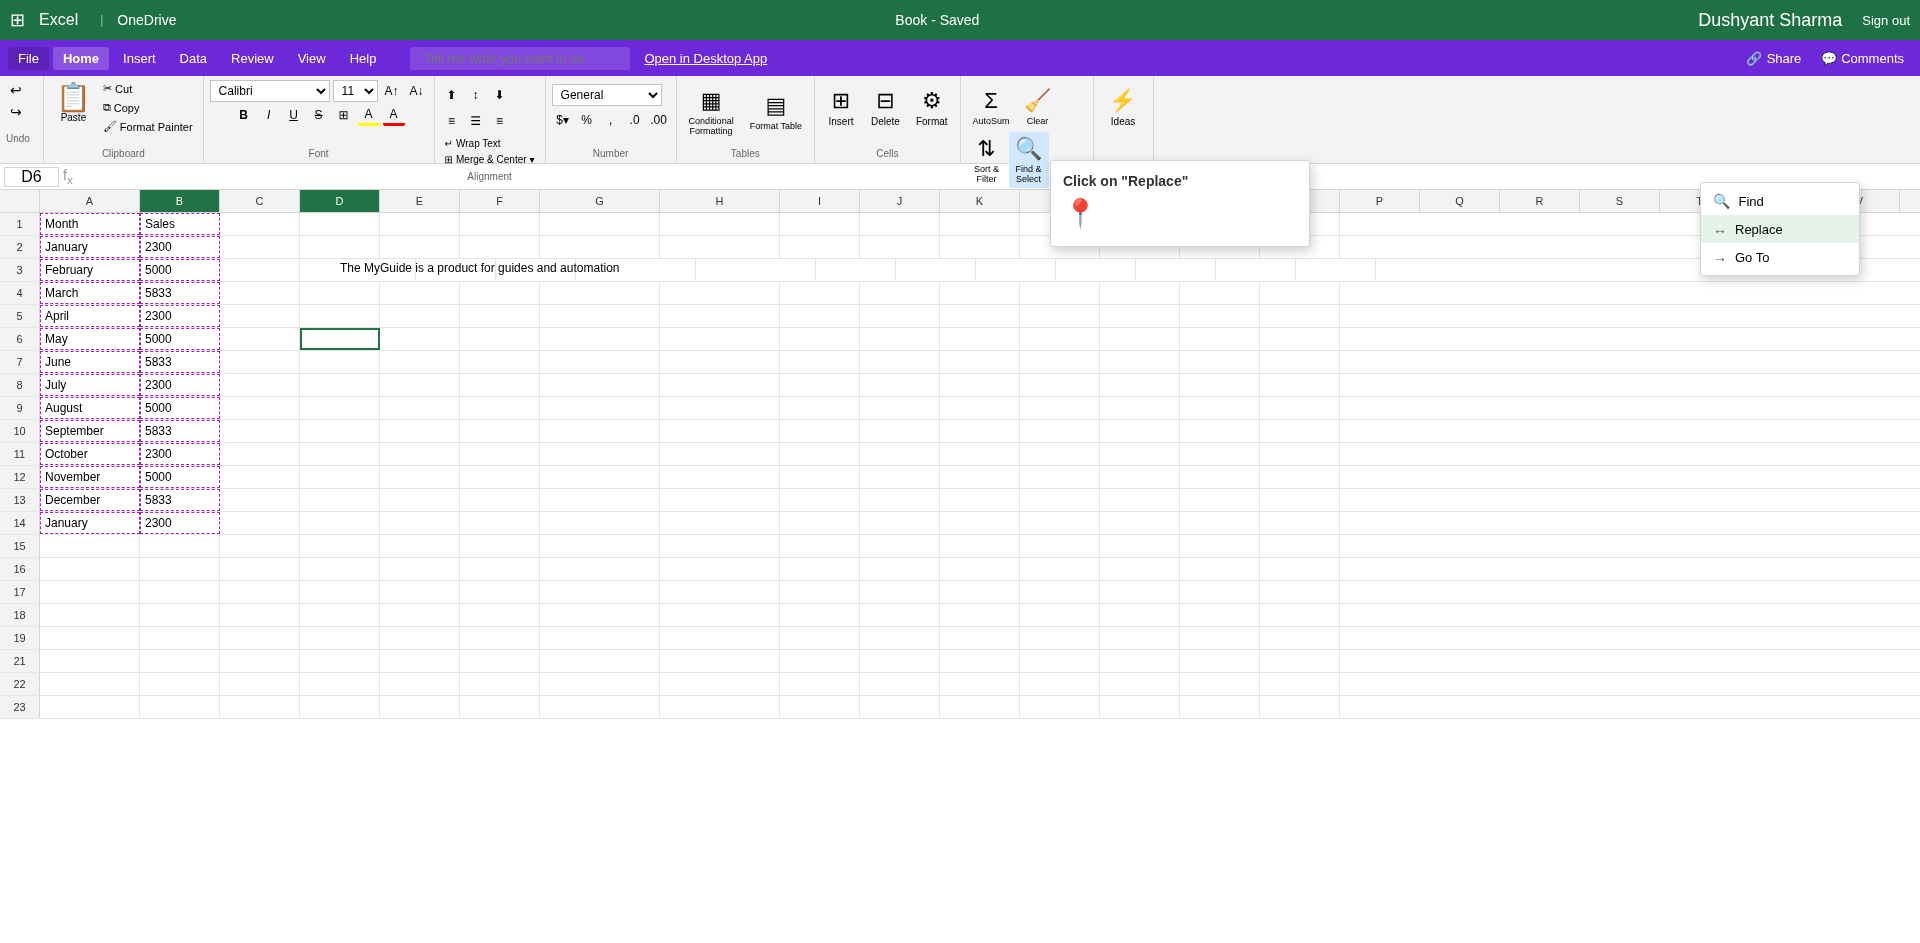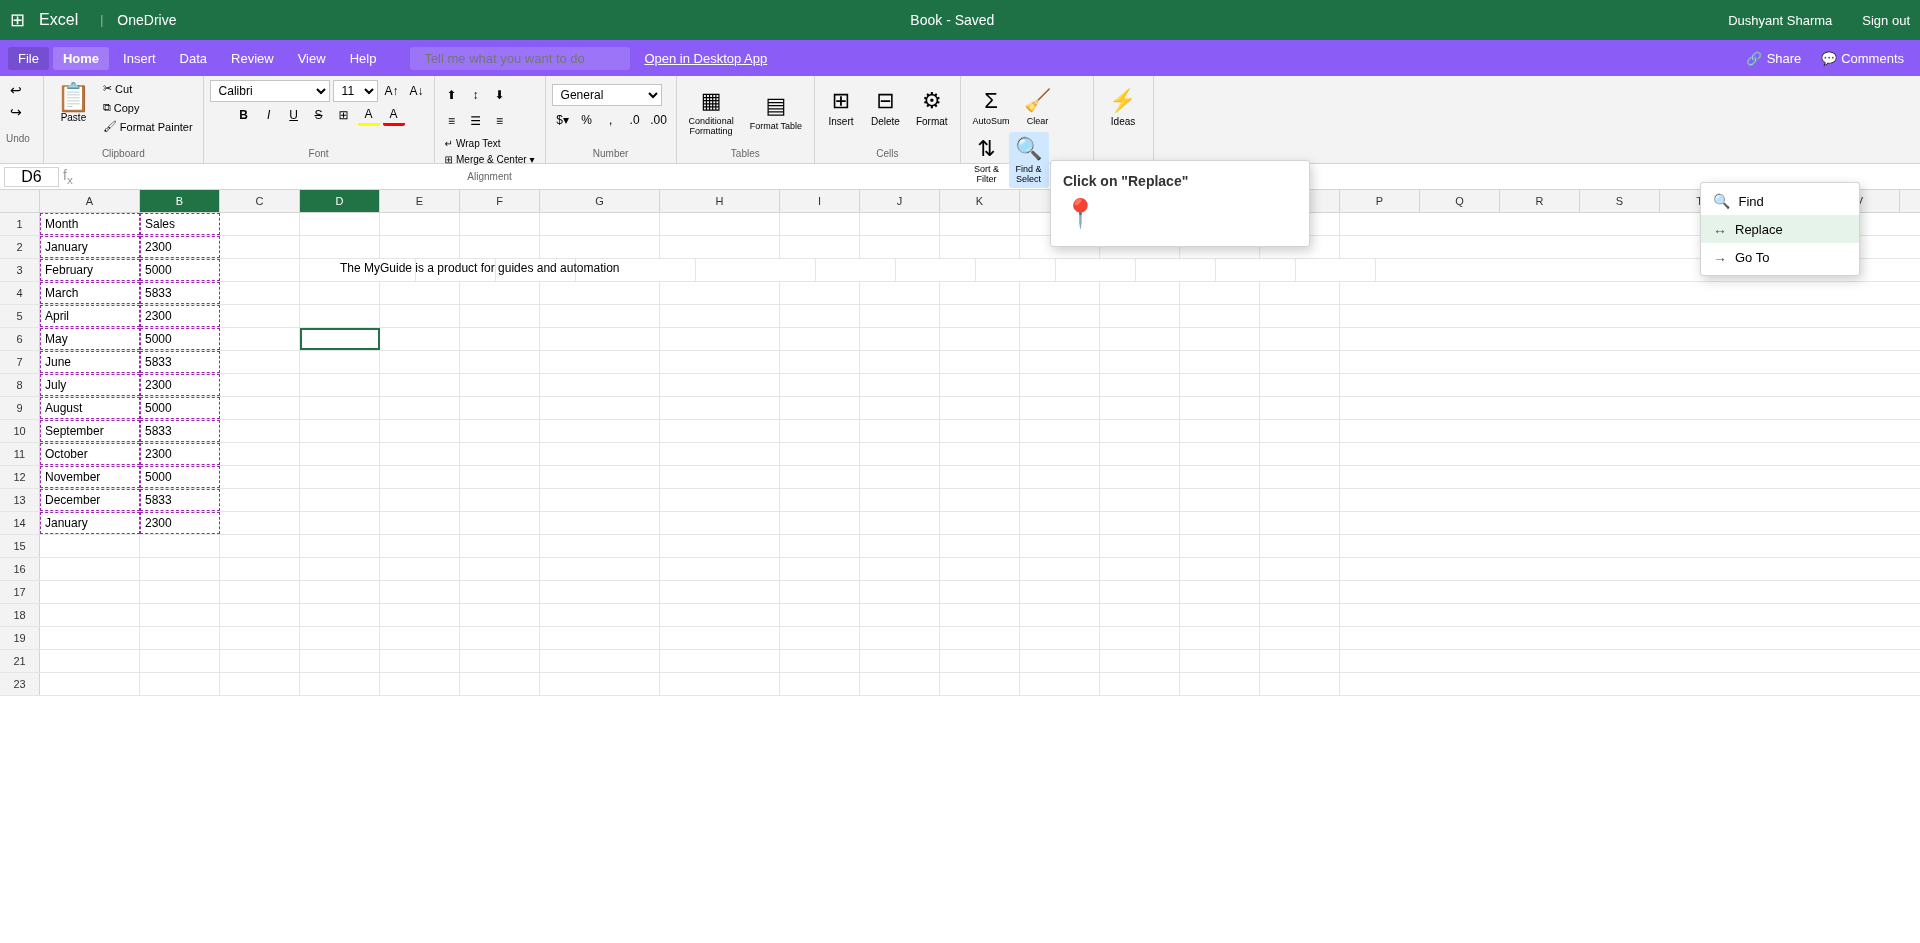--- a/index.html
+++ b/index.html
@@ -13,26 +13,26 @@
       display: flex;
       align-items: center;
       padding: 0 10px;
       gap: 10px;
     }
     #title-bar .app-grid { font-size: 18px; margin-right: 4px; cursor: pointer; }
     #title-bar .app-name { font-size: 16px; font-weight: 300; margin-right: 8px; }
     #title-bar .separator { color: rgba(255,255,255,0.5); margin: 0 4px; }
     #title-bar .onedrive { font-size: 14px; font-weight: 300; }
     #title-bar .book-title { flex: 1; text-align: center; font-size: 14px; }
-    #title-bar .user-name { font-size: 13px; margin-right: 20px; }
+    #title-bar .user-name { font-size: 18px; margin-right: 10px; }
     #title-bar .sign-out { font-size: 13px; cursor: pointer; }
 
     
     #menu-bar {
-      background: #8b5cf6;
+      background: #6d28d9;
       color: white;
       height: 36px;
       display: flex;
       align-items: center;
       padding: 0 8px;
       gap: 4px;
     }
     #menu-bar .menu-item {
       padding: 4px 10px;
       font-size: 13px;
@@ -948,20 +948,38 @@
       <div class="cell cell-wide"></div>
       <div class="cell cell-std"></div>
       <div class="cell cell-std"></div>
       <div class="cell cell-std"></div>
       <div class="cell cell-std"></div>
       <div class="cell cell-std"></div>
       <div class="cell cell-std"></div>
       <div class="cell cell-std"></div>
     </div>
           <div class="spreadsheet-row">
+      <div class="row-header">22</div>
+      <div class="cell cell-a"></div>
+      <div class="cell cell-b"></div>
+      <div class="cell cell-std"></div>
+      <div class="cell cell-std"></div>
+      <div class="cell cell-std"></div>
+      <div class="cell cell-std"></div>
+      <div class="cell cell-wide"></div>
+      <div class="cell cell-wide"></div>
+      <div class="cell cell-std"></div>
+      <div class="cell cell-std"></div>
+      <div class="cell cell-std"></div>
+      <div class="cell cell-std"></div>
+      <div class="cell cell-std"></div>
+      <div class="cell cell-std"></div>
+      <div class="cell cell-std"></div>
+    </div>
+          <div class="spreadsheet-row">
       <div class="row-header">23</div>
       <div class="cell cell-a"></div>
       <div class="cell cell-b"></div>
       <div class="cell cell-std"></div>
       <div class="cell cell-std"></div>
       <div class="cell cell-std"></div>
       <div class="cell cell-std"></div>
       <div class="cell cell-wide"></div>
       <div class="cell cell-wide"></div>
       <div class="cell cell-std"></div>

